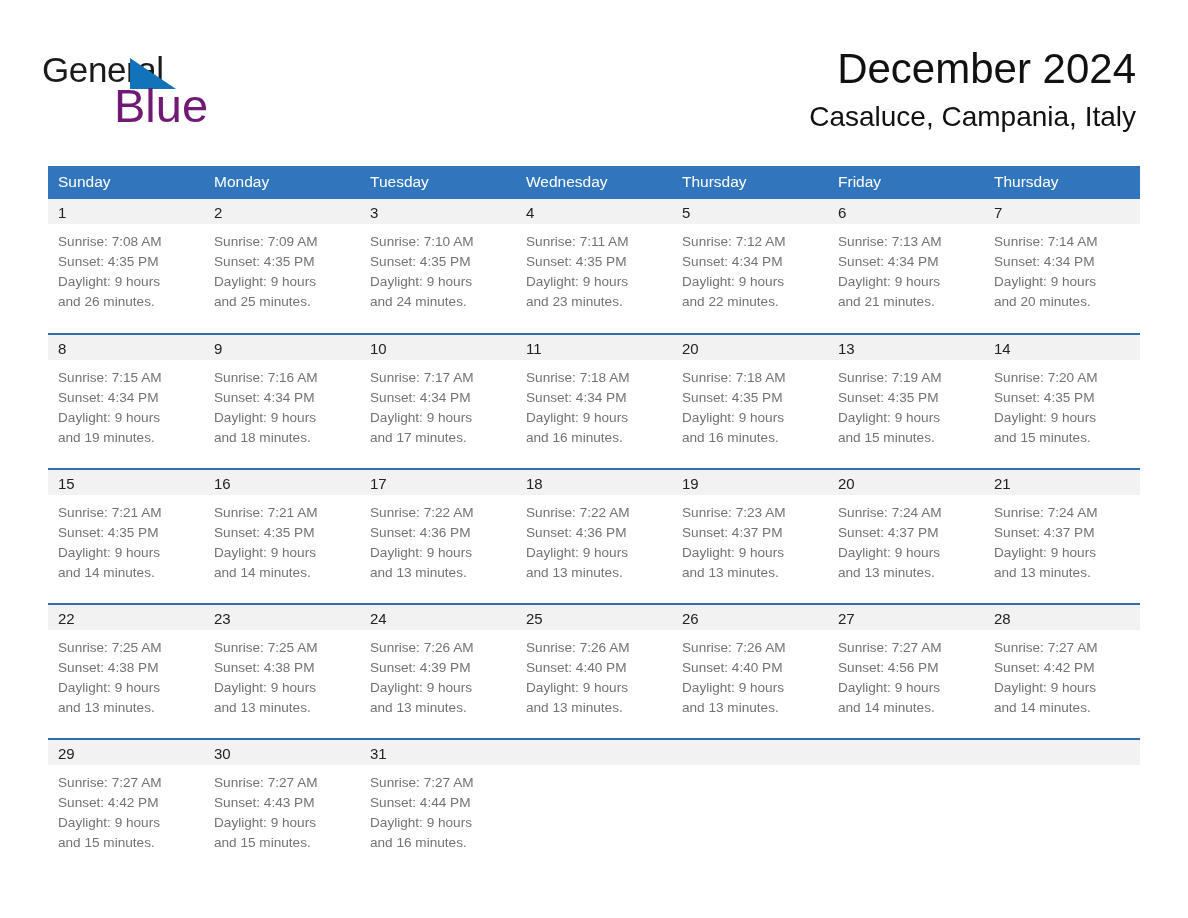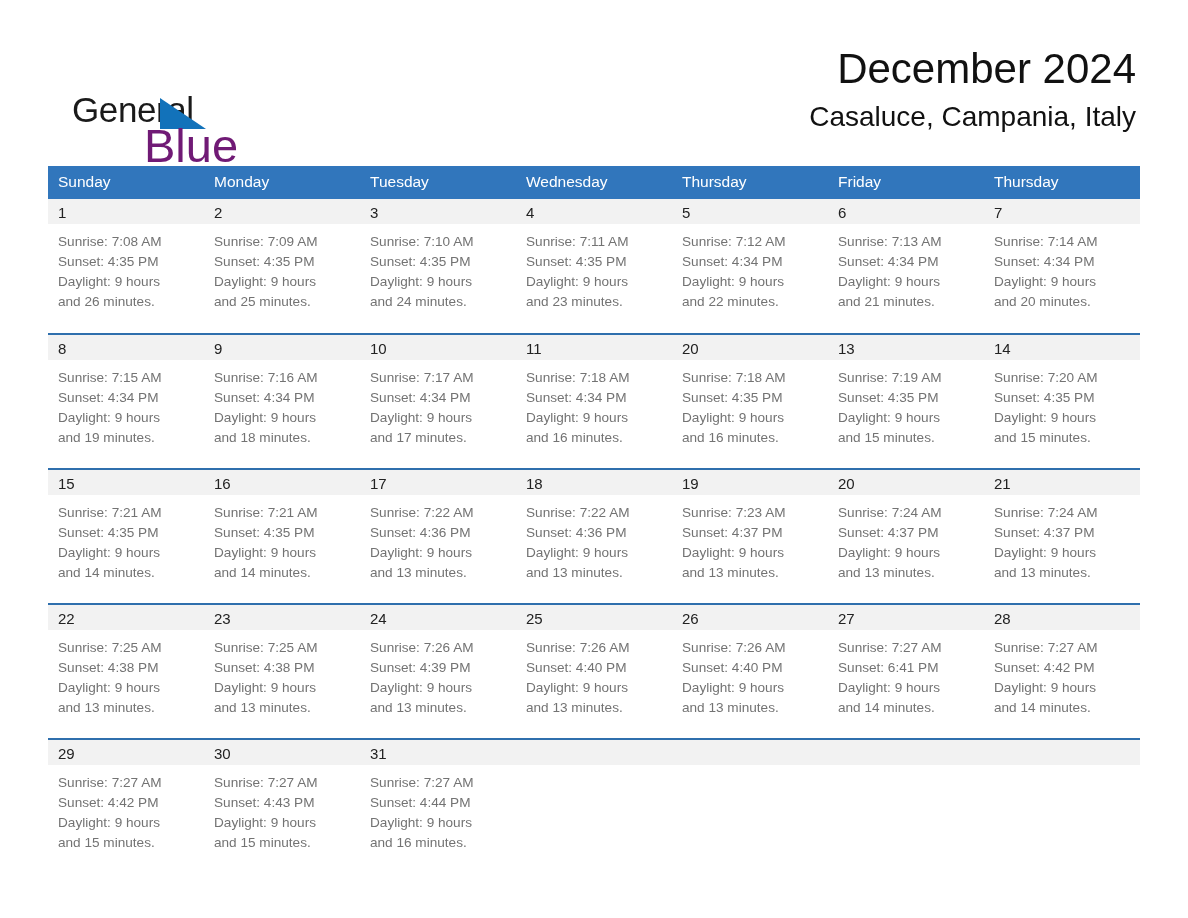--- a/index.html
+++ b/index.html
@@ -17,22 +17,22 @@
   }
 
   
   .top {
     position: relative;
     height: 110px;
     padding: 0 48px;
   }
   .logo {
     position: absolute;
-    left: 72px; top: 52px;
-    width: 160px; height: 72px; margin-top: 40px;
+    left: 42px; top: 52px;
+    width: 160px; height: 72px;
   }
   .logo-general {
     position: absolute;
     left: 0; top: 0;
     font-size: 35px;
     color: #1a1a1a;
     letter-spacing: -0.4px;
     line-height: 1;
     white-space: nowrap;
   }
@@ -390,21 +390,21 @@
                 <div>Sunrise: 7:26 AM</div>
                 <div>Sunset: 4:40 PM</div>
                 <div>Daylight: 9 hours</div>
                 <div>and 13 minutes.</div>
               </div>
             </td>
             <td class="day">
               <div class="daynum-band">27</div>
               <div class="info">
                 <div>Sunrise: 7:27 AM</div>
-                <div>Sunset: 6:41 PM</div>
+                <div>Sunset: 4:56 PM</div>
                 <div>Daylight: 9 hours</div>
                 <div>and 14 minutes.</div>
               </div>
             </td>
             <td class="day">
               <div class="daynum-band">28</div>
               <div class="info">
                 <div>Sunrise: 7:27 AM</div>
                 <div>Sunset: 4:42 PM</div>
                 <div>Daylight: 9 hours</div>

